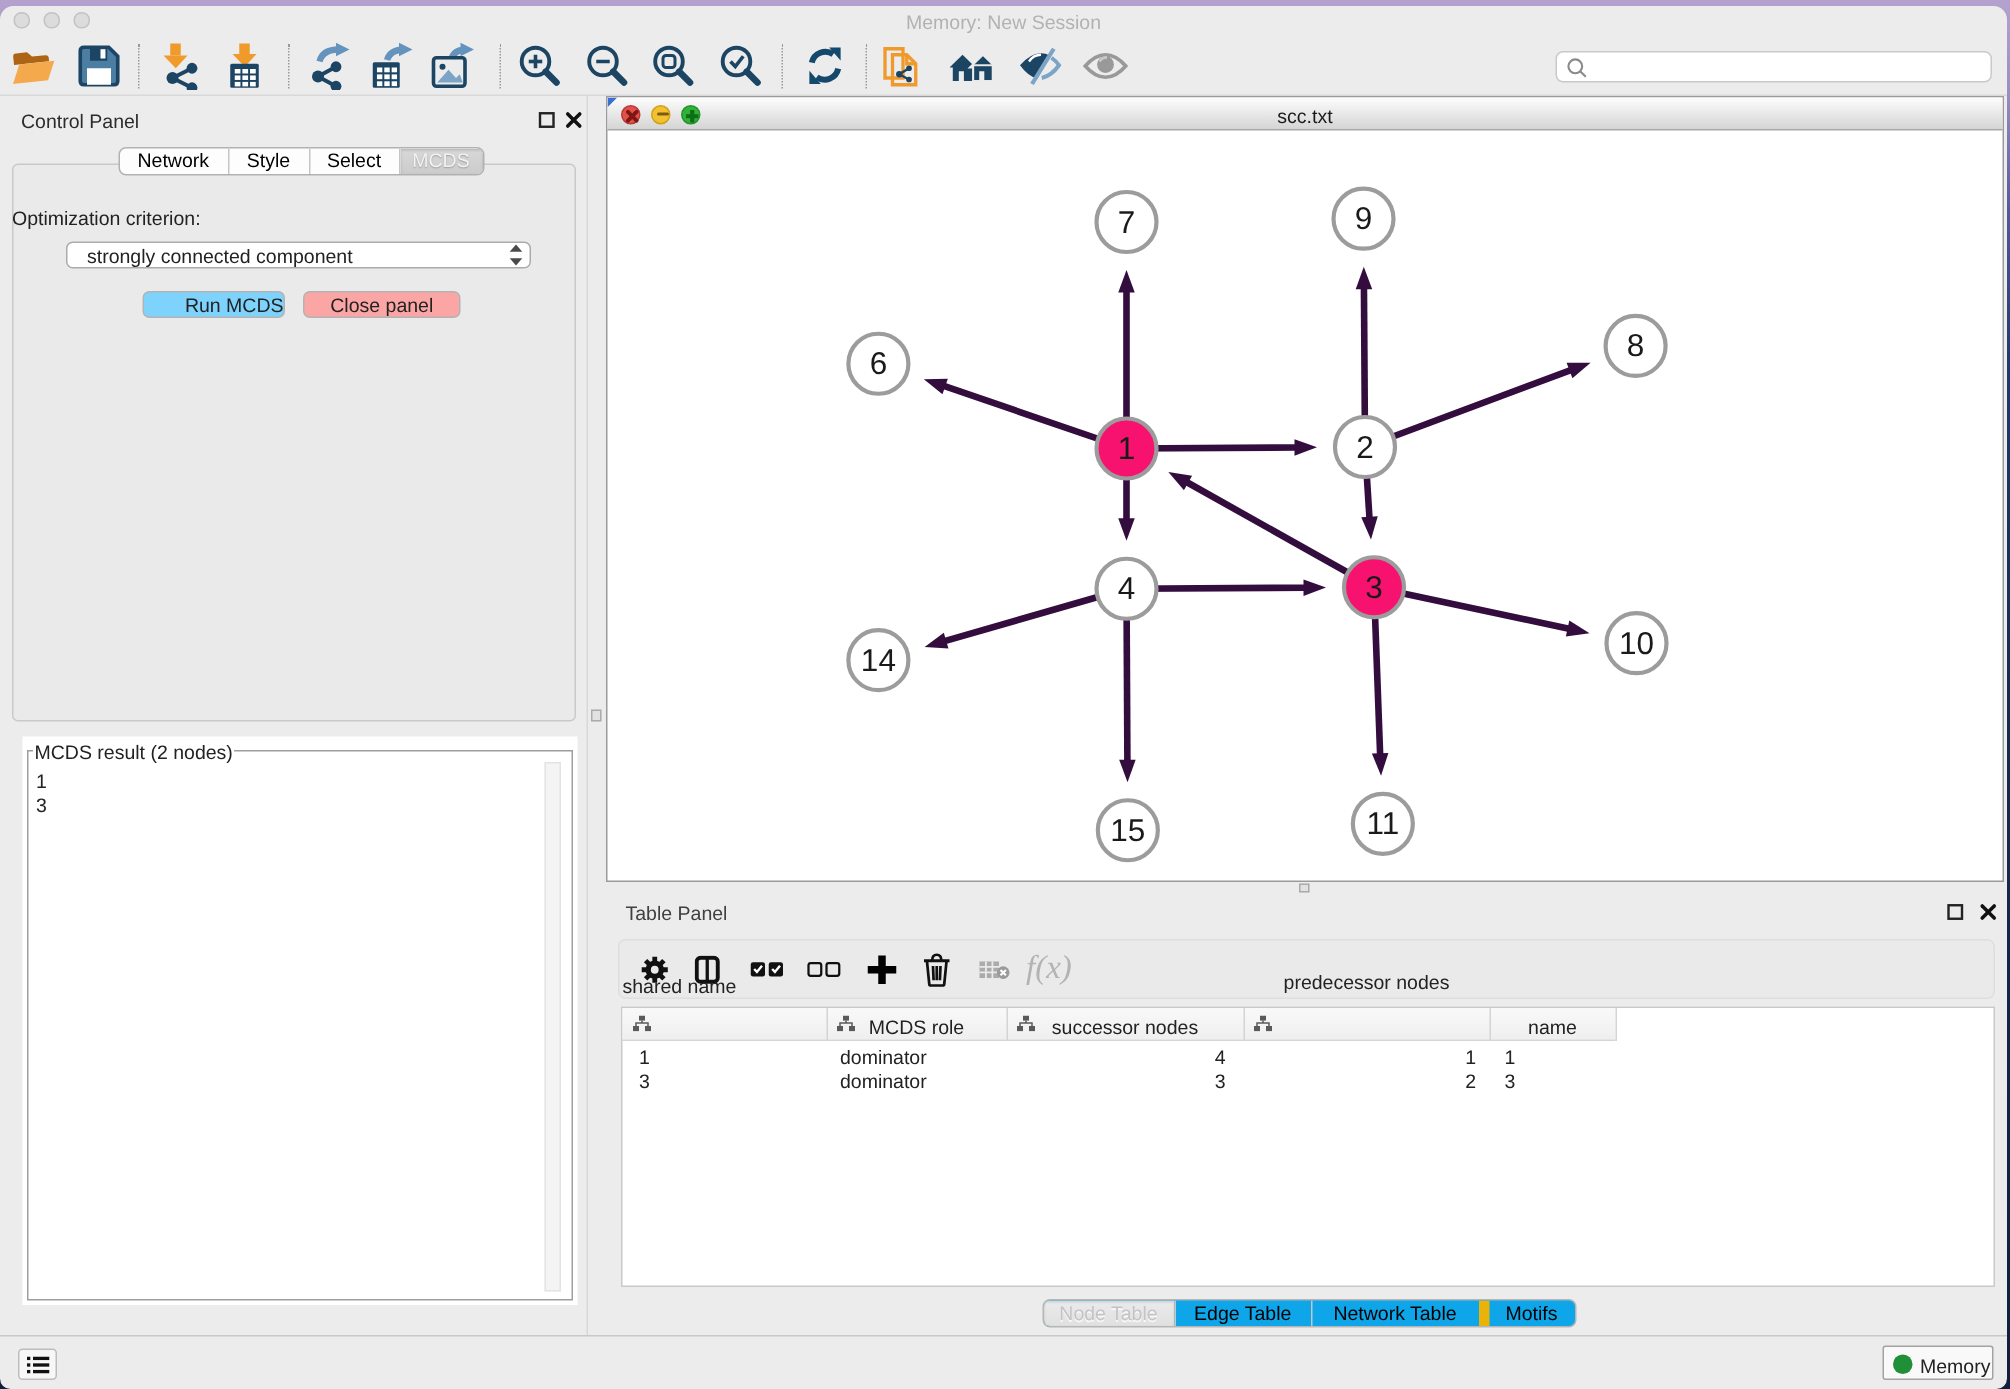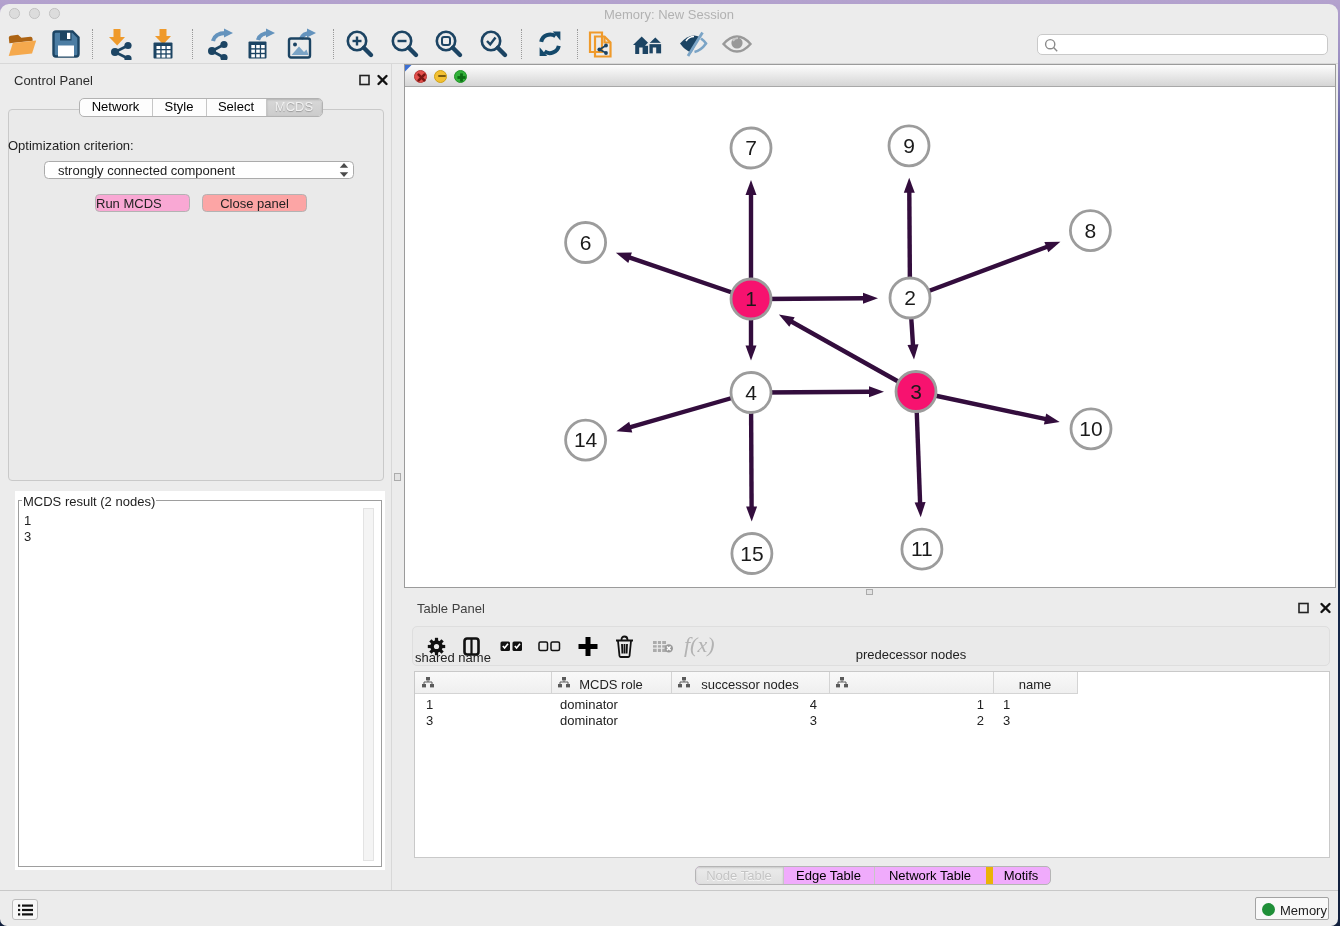--- a/index.html
+++ b/index.html
@@ -184,21 +184,21 @@
 <div style="width:60px;border-right:1px solid #c6c6c6">Select</div>
 <div style="flex:1;background:linear-gradient(#d8d8d8,#cccccc);color:#f2f2f2;text-shadow:0 1px 1px #9a9a9a;box-shadow:inset 0 1px 2px rgba(0,0,0,0.18)">MCDS</div>
 </div>
 <div class="txt" style="left:8px;top:137.5px;width:376px;text-align:left">Optimization criterion:</div>
 <div class="abs" style="left:44px;top:160.5px;width:310px;height:18.5px;background:#fff;border:1px solid #ababab;border-radius:4.5px"></div>
 <div class="txt" style="left:58px;top:163px">strongly connected component</div>
 <svg class="abs" style="left:338px;top:162px" width="12" height="16" viewBox="0 0 12 16">
     <polygon points="6,1 10.2,5.8 1.8,5.8" fill="#4a4a4a"></polygon>
     <polygon points="6,15 10.2,10.2 1.8,10.2" fill="#4a4a4a"></polygon>
   </svg>
-<div class="abs txt" style="left:95px;top:193.5px;width:95px;height:18.5px;background:#f9a8d4;border:1px solid #b3b3b3;border-radius:4.5px;text-align:left;line-height:17px">Run MCDS</div>
+<div class="abs txt" style="left:95px;top:193.5px;width:95px;height:18.5px;background:#7dd3fc;border:1px solid #b3b3b3;border-radius:4.5px;text-align:right;line-height:17px">Run MCDS</div>
 <div class="abs txt" style="left:202px;top:193.5px;width:105px;height:18.5px;background:#fca5a5;border:1px solid #b3b3b3;border-radius:4.5px;text-align:center;line-height:17px">Close panel</div>
 <div class="abs" style="left:15px;top:491px;width:370px;height:379px;background:#fff"></div>
 <div class="abs" style="left:18px;top:500px;width:364px;height:367px;border:1px solid #9e9e9e"></div>
 <div class="txt" style="left:22px;top:493.5px;background:#fff;padding:0 1px">MCDS result (2 nodes)</div>
 <div class="abs" style="left:362.5px;top:508px;width:11px;height:353px;background:#f4f4f4;border:1px solid #e3e3e3"></div>
 <div class="txt" style="left:24px;top:512.5px">1</div>
 <div class="txt" style="left:24px;top:528.5px">3</div>
 <div class="abs" style="left:390.5px;top:63px;width:1px;height:827px;background:#d8d8d8"></div>
 <div class="abs" style="left:393.5px;top:472.5px;width:7px;height:8px;background:#e2e2e2;border:1px solid #ababab"></div>
 
@@ -216,20 +216,21 @@
     </svg>
 <div style="position:absolute;left:29px;top:4.5px;width:13px;height:13px;border-radius:50%;background:#f3c032;border:1px solid #cfa216"></div>
 <div style="position:absolute;left:32.5px;top:9.9px;width:8px;height:2.6px;background:#7a5c10;border-radius:1px"></div>
 <div style="position:absolute;left:49px;top:4.5px;width:13px;height:13px;border-radius:50%;background:#32b13a;border:1px solid #219428"></div>
 <svg style="position:absolute;left:49px;top:4.5px" width="15" height="15" viewBox="0 0 15 15">
       <g stroke="#0d6e15" stroke-width="2.8">
         <line x1="3.4" y1="7.5" x2="11.6" y2="7.5"></line>
         <line x1="7.5" y1="3.4" x2="7.5" y2="11.6"></line>
       </g>
     </svg>
+<div class="txt" style="left:0;top:5px;width:930px;text-align:center;color:#1a1a1a">scc.txt</div>
 <svg style="position:absolute;left:1px;top:23px" width="930" height="499" viewBox="0 0 930 499">
 <g stroke="#330D3D" stroke-width="4.4">
 <line x1="345.0" y1="211.0" x2="345.0" y2="106.0"></line>
 <line x1="345.0" y1="211.0" x2="223.2" y2="169.3"></line>
 <line x1="345.0" y1="211.0" x2="458.0" y2="210.3"></line>
 <line x1="345.0" y1="211.0" x2="345.0" y2="258.5"></line>
 <line x1="504.0" y1="210.0" x2="503.3" y2="103.8"></line>
 <line x1="504.0" y1="210.0" x2="641.2" y2="158.7"></line>
 <line x1="504.0" y1="210.0" x2="507.0" y2="257.6"></line>
 <line x1="510.0" y1="303.5" x2="385.3" y2="233.5"></line>
@@ -413,21 +414,21 @@
 <div class="txt" style="left:426px;top:696.5px">1</div>
 <div class="txt" style="left:560px;top:696.5px">dominator</div>
 <div class="txt" style="left:737px;top:696.5px;width:80px;text-align:right">4</div>
 <div class="txt" style="left:904px;top:696.5px;width:80px;text-align:right">1</div>
 <div class="txt" style="left:1003px;top:696.5px">1</div>
 <div class="txt" style="left:426px;top:712.5px">3</div>
 <div class="txt" style="left:560px;top:712.5px">dominator</div>
 <div class="txt" style="left:737px;top:712.5px;width:80px;text-align:right">3</div>
 <div class="txt" style="left:904px;top:712.5px;width:80px;text-align:right">2</div>
 <div class="txt" style="left:1003px;top:712.5px">3</div>
-<div class="abs" style="left:694.5px;top:866px;width:356px;height:19px;display:flex;border:1px solid #b5b5b5;border-radius:5px;overflow:hidden;background:#f0abfc;font-size:13px;line-height:17px;text-align:center">
+<div class="abs" style="left:694.5px;top:866px;width:356px;height:19px;display:flex;border:1px solid #b5b5b5;border-radius:5px;overflow:hidden;background:#0ea5e9;font-size:13px;line-height:17px;text-align:center">
 <div style="width:88px;background:linear-gradient(#ebebeb,#e0e0e0);color:#c4c4c4;text-shadow:0 1px 0 #f8f8f8;box-shadow:inset 0 1px 2px rgba(0,0,0,0.15);border-right:1px solid #c6c6c6">Node Table</div>
 <div style="width:91px;border-right:1px solid #c6c6c6">Edge Table</div>
 <div style="width:118px;border-right:7px solid #eab308">Network Table</div>
 <div style="flex:1">Motifs</div>
 </div>
 
 <div class="abs" style="left:0;top:890px;width:1338px;height:1px;background:#c8c8c8"></div>
 <div class="abs" style="left:12px;top:899px;width:26px;height:21px;background:#f7f7f7;border:1px solid #bdbdbd;border-radius:3px"></div>
 <svg class="abs" style="left:18px;top:904px" width="15" height="12" viewBox="0 0 15 12">
     <g fill="#111">

